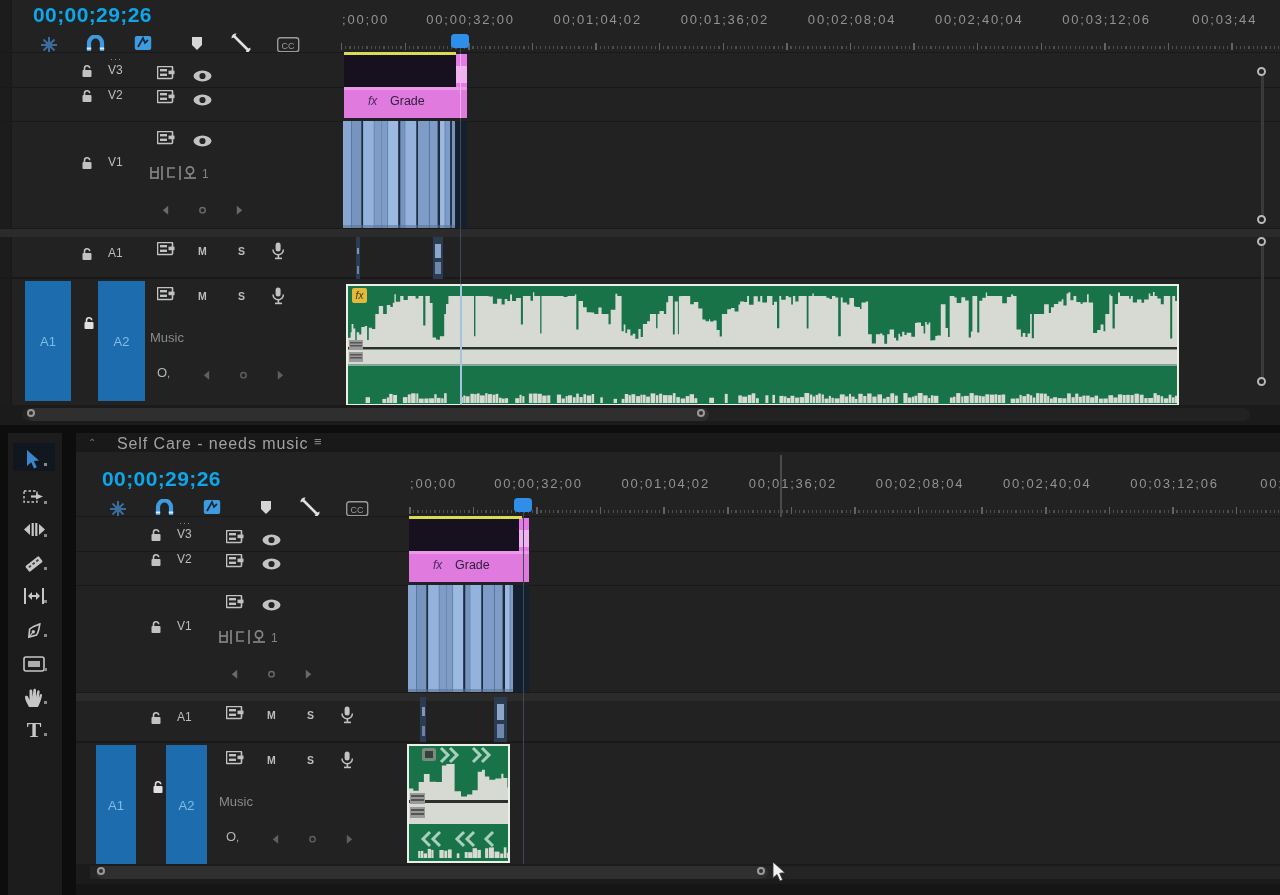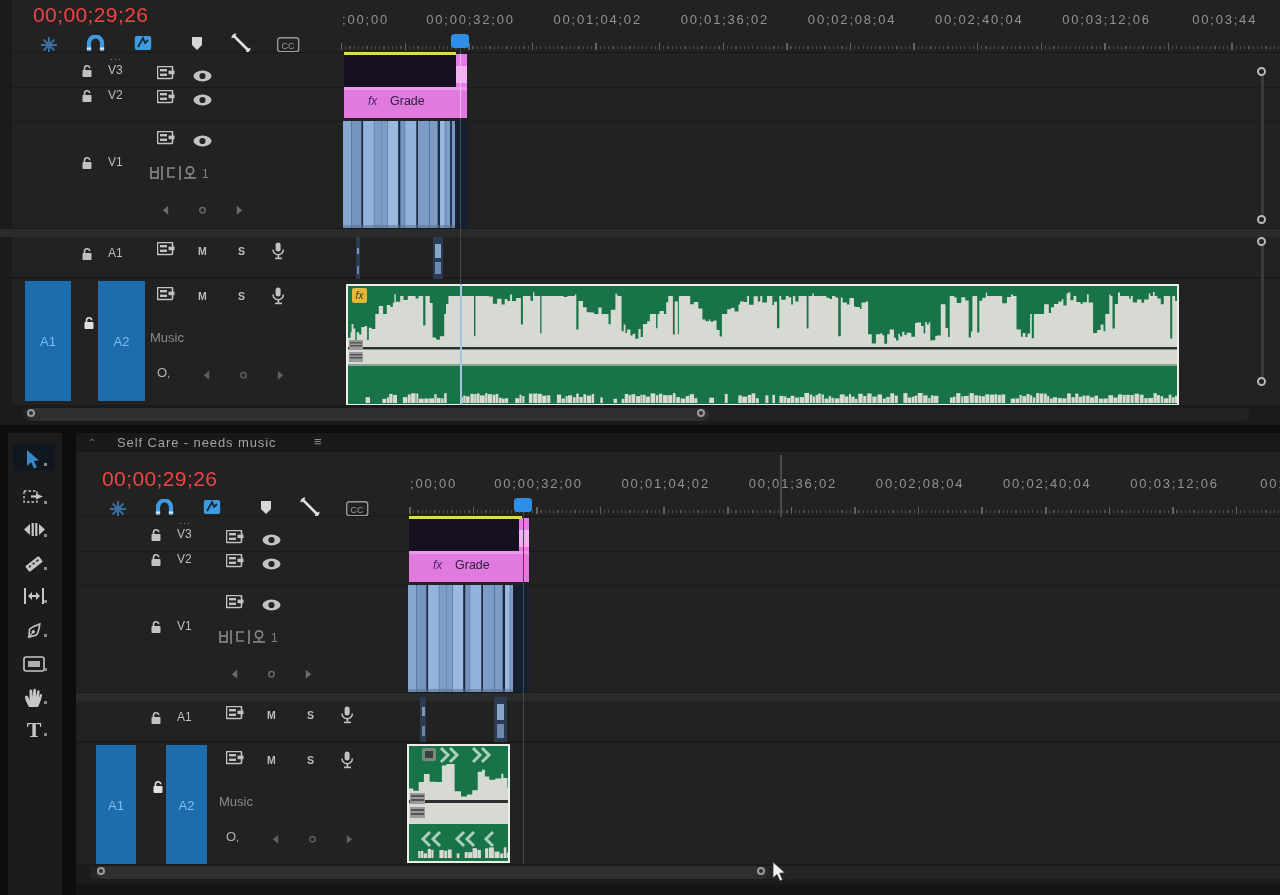--- a/index.html
+++ b/index.html
@@ -1,18 +1,18 @@
 <!DOCTYPE html>
 <html><head><meta charset="utf-8">
 <style>
   html,body{margin:0;padding:0;background:#141414;width:1280px;height:895px;overflow:hidden}
   *{box-sizing:border-box}
   body{font-family:"Liberation Sans",sans-serif;position:relative}
   .abs{position:absolute}
-  .tc{color:#ef4444;font-size:21px;font-weight:normal;letter-spacing:0.4px}
+  .tc{color:#0ea5e9;font-size:21px;font-weight:bold;letter-spacing:0.4px}
   .rl{color:#939393;font-size:13px;letter-spacing:1.8px;white-space:nowrap}
   .tl{color:#bdbdbd;font-size:12px}
   .ms{color:#bdbdbd;font-size:10.5px;font-weight:bold}
   .ring{position:absolute;border:2px solid #b9b9b9;border-radius:50%;width:9px;height:9px}
   .ring2{position:absolute;border:2px solid #9a9a9a;border-radius:50%;width:8px;height:8px}
 </style></head>
 <body>
 <div class="abs" style="left:0;top:0;width:1280px;height:425px;background:#222222"></div>
 <div class="abs" style="left:0;top:425px;width:1280px;height:8px;background:#0d0d0d"></div>
 <div class="abs" style="left:0;top:433px;width:1280px;height:462px;background:#0d0d0d"></div>
@@ -432,21 +432,21 @@
 <div class="ring" style="left:1257px;top:215px"></div>
 <div class="ring" style="left:1257px;top:237px"></div>
 <div class="ring" style="left:1257px;top:377px"></div>
 <div class="abs" style="left:0;top:405px;width:1280px;height:20px;background:#1b1b1b"></div>
 <div class="abs" style="left:22px;top:408px;width:1228px;height:13px;background:#222;border-radius:7px"></div>
 <div class="abs" style="left:27px;top:408px;width:682px;height:13px;background:#2f2f2f;border-radius:7px"></div>
 <div class="ring2" style="left:27px;top:409px"></div>
 <div class="ring2" style="left:697px;top:409px"></div>
 <div class="abs" style="left:76px;top:433px;width:1204px;height:19px;background:#191919"></div>
 <div class="abs" style="left:88px;top:437px;color:#777;font-size:10px">⌃</div>
-<div class="abs" style="left:117px;top:435px;color:#a2a2a2;font-size:13px;letter-spacing:0.9px">Self Care - needs music</div>
+<div class="abs" style="left:117px;top:435px;color:#a2a2a2;font-size:16px;letter-spacing:0.9px">Self Care - needs music</div>
 <div class="abs" style="left:314px;top:434px;color:#888;font-size:13px">≡</div>
 <div class="abs tc" style="left:102px;top:467px">00;00;29;26</div>
 <div style="position:absolute;left:109px;top:500px"><svg width="18" height="18" viewBox="0 0 18 18" style="">
       <g stroke="#3a6c9c" stroke-width="2">
         <line x1="9" y1="1" x2="9" y2="17"></line>
         <line x1="1" y1="9" x2="17" y2="9"></line>
         <line x1="3.5" y1="3.5" x2="14.5" y2="14.5"></line>
         <line x1="14.5" y1="3.5" x2="3.5" y2="14.5"></line>
       </g>
       <circle cx="9" cy="9" r="3.4" fill="#3a6c9c"></circle>

